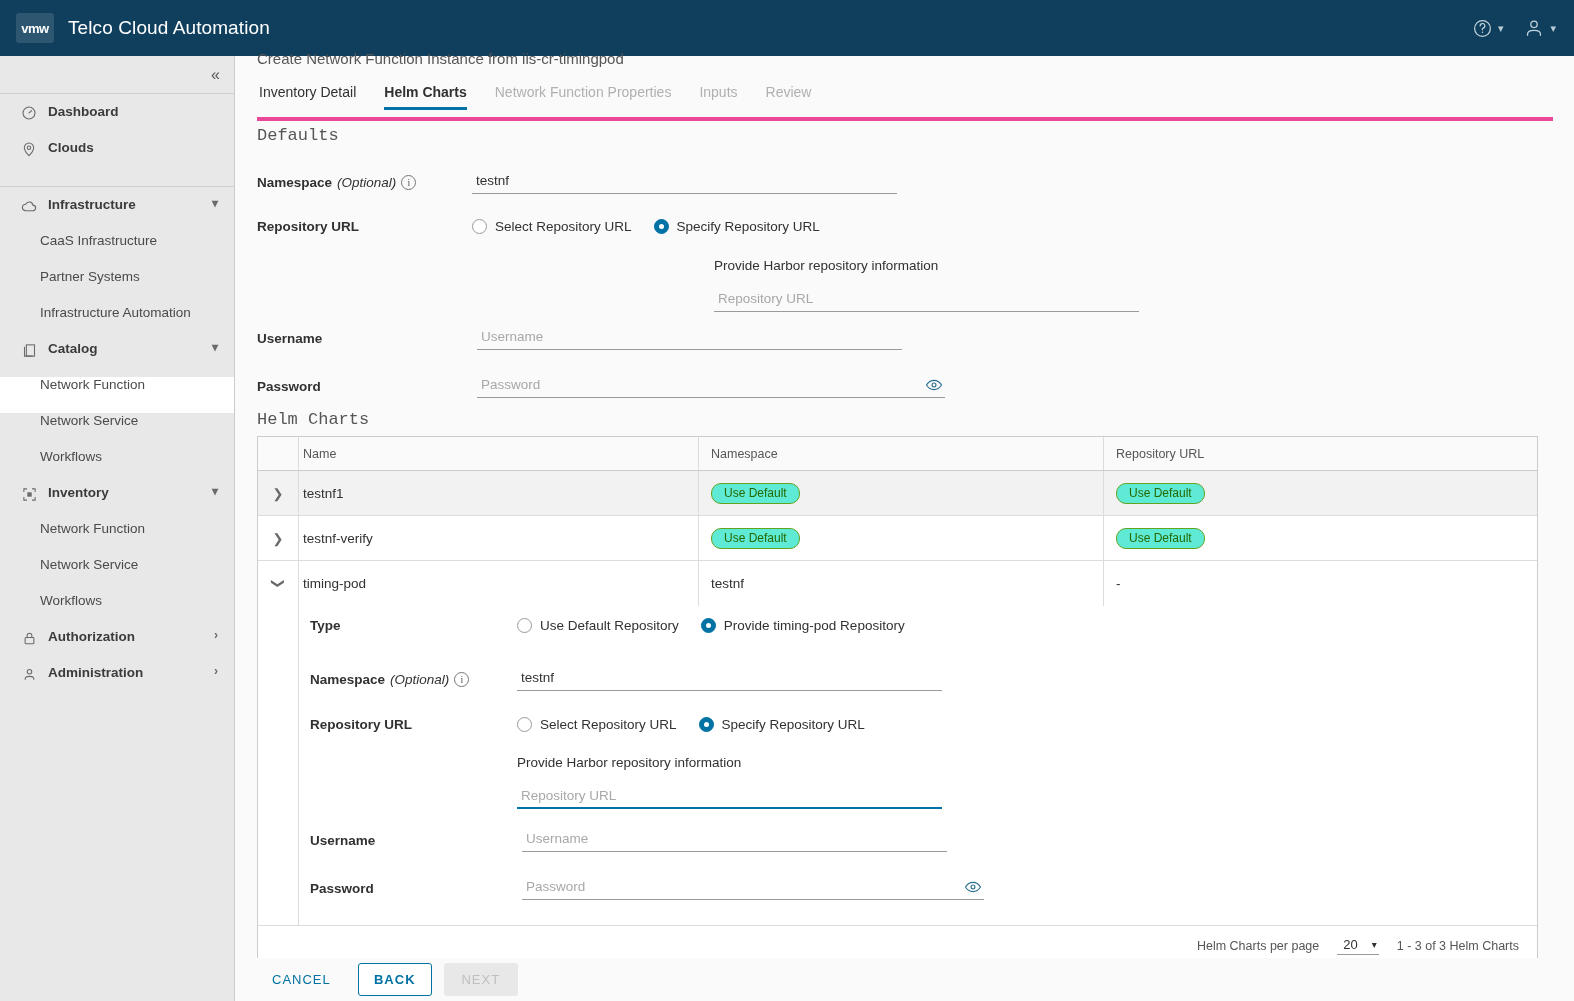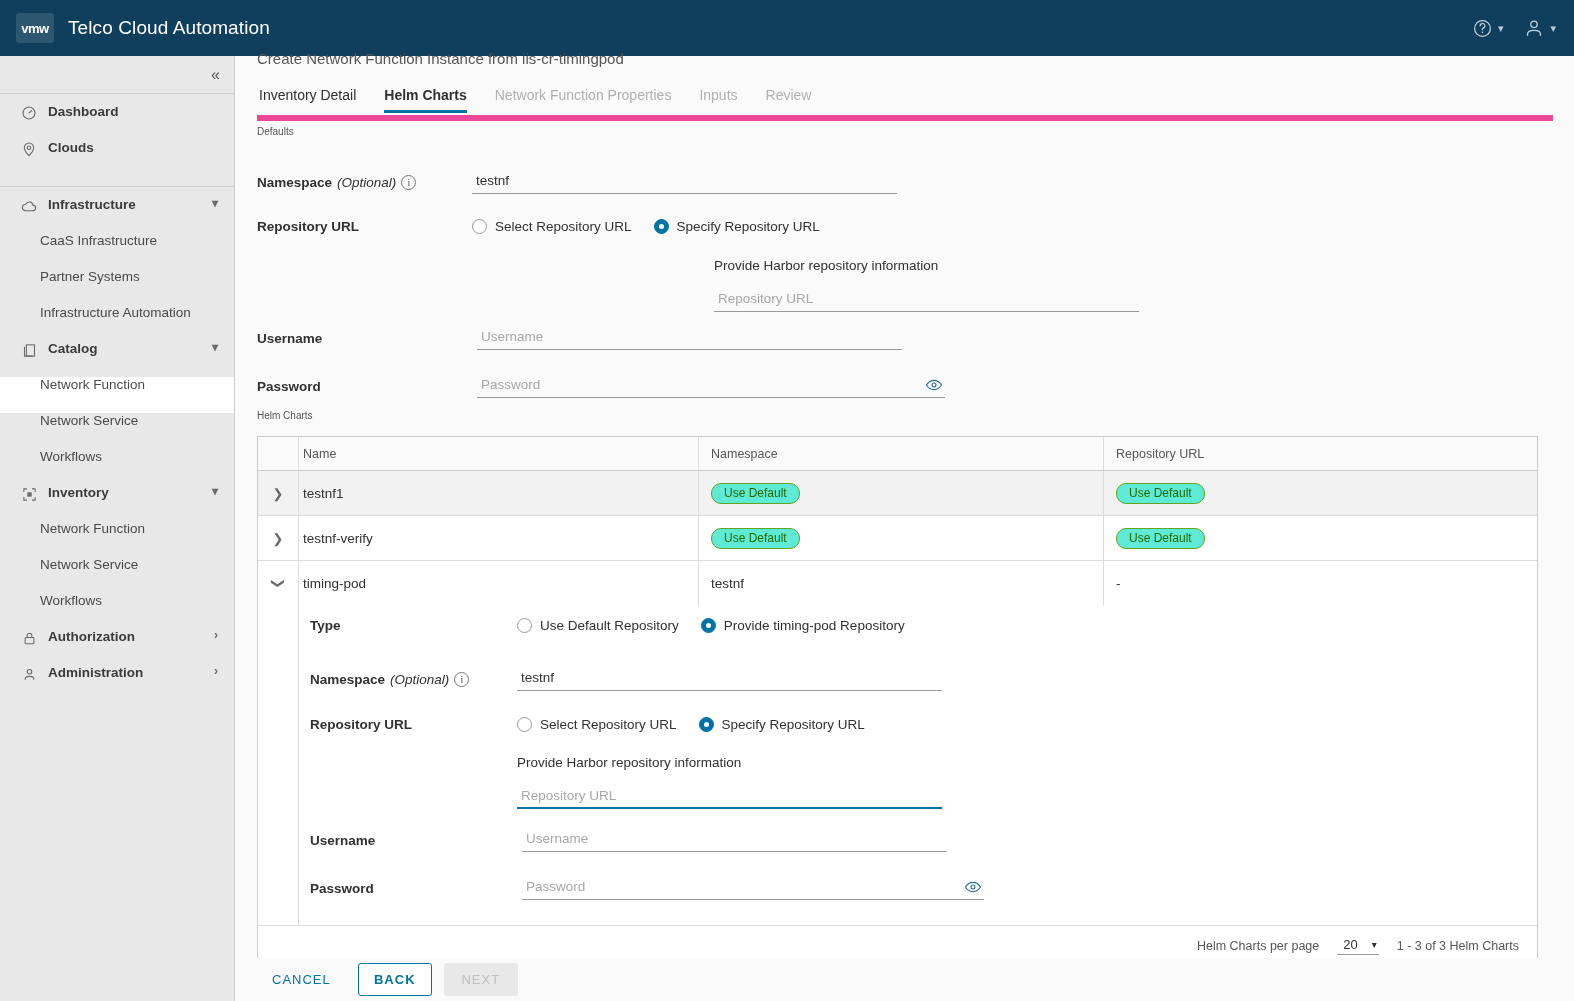--- a/index.html
+++ b/index.html
@@ -69,36 +69,36 @@
   .content {
     position: absolute; top: 56px; left: 236px; width: 1338px; height: 945px;
     background: #fafafa;
   }
   .wizard-title {
     position: absolute; top: -6px; left: 21px; font-size: 15px; color: #565656;
     white-space: nowrap;
   }
   .tabs {
     position: absolute; top: 28px; left: 21px; width: 1296px; height: 37px;
-    display: flex; align-items: center; border-bottom: 6px solid #ec4899;
+    display: flex; align-items: flex-start; border-bottom: 4px solid #ec4899;
   }
   .tab {
     padding: 0 14px 9px 14px; font-size: 14px; color: #313131; cursor: pointer;
     position: relative;
   }
   .tab:first-child { padding-left: 2px; }
   .tab.disabled { color: #b0b0b0; cursor: default; }
   .tab.active { font-weight: bold; }
   .tab.active::after {
     content: ""; position: absolute; left: 14px; right: 14px; bottom: -1px;
     height: 3px; background: #0072a3;
   }
 
   .section-head {
-    position: absolute; left: 21px; font-size: 10px; color: #565656;
+    position: absolute; left: 21px; font-size: 17px; color: #565656; font-family: Liberation Mono, monospace;
   }
   .sec-defaults { top: 70px; }
   .sec-helm { top: 354px; }
 
   
   .form-row { position: absolute; left: 21px; display: flex; align-items: center; }
   .form-label {
     font-size: 13.5px; font-weight: bold; color: #313131; width: 215px;
     display: flex; align-items: center; gap: 5px; white-space: nowrap;
   }

